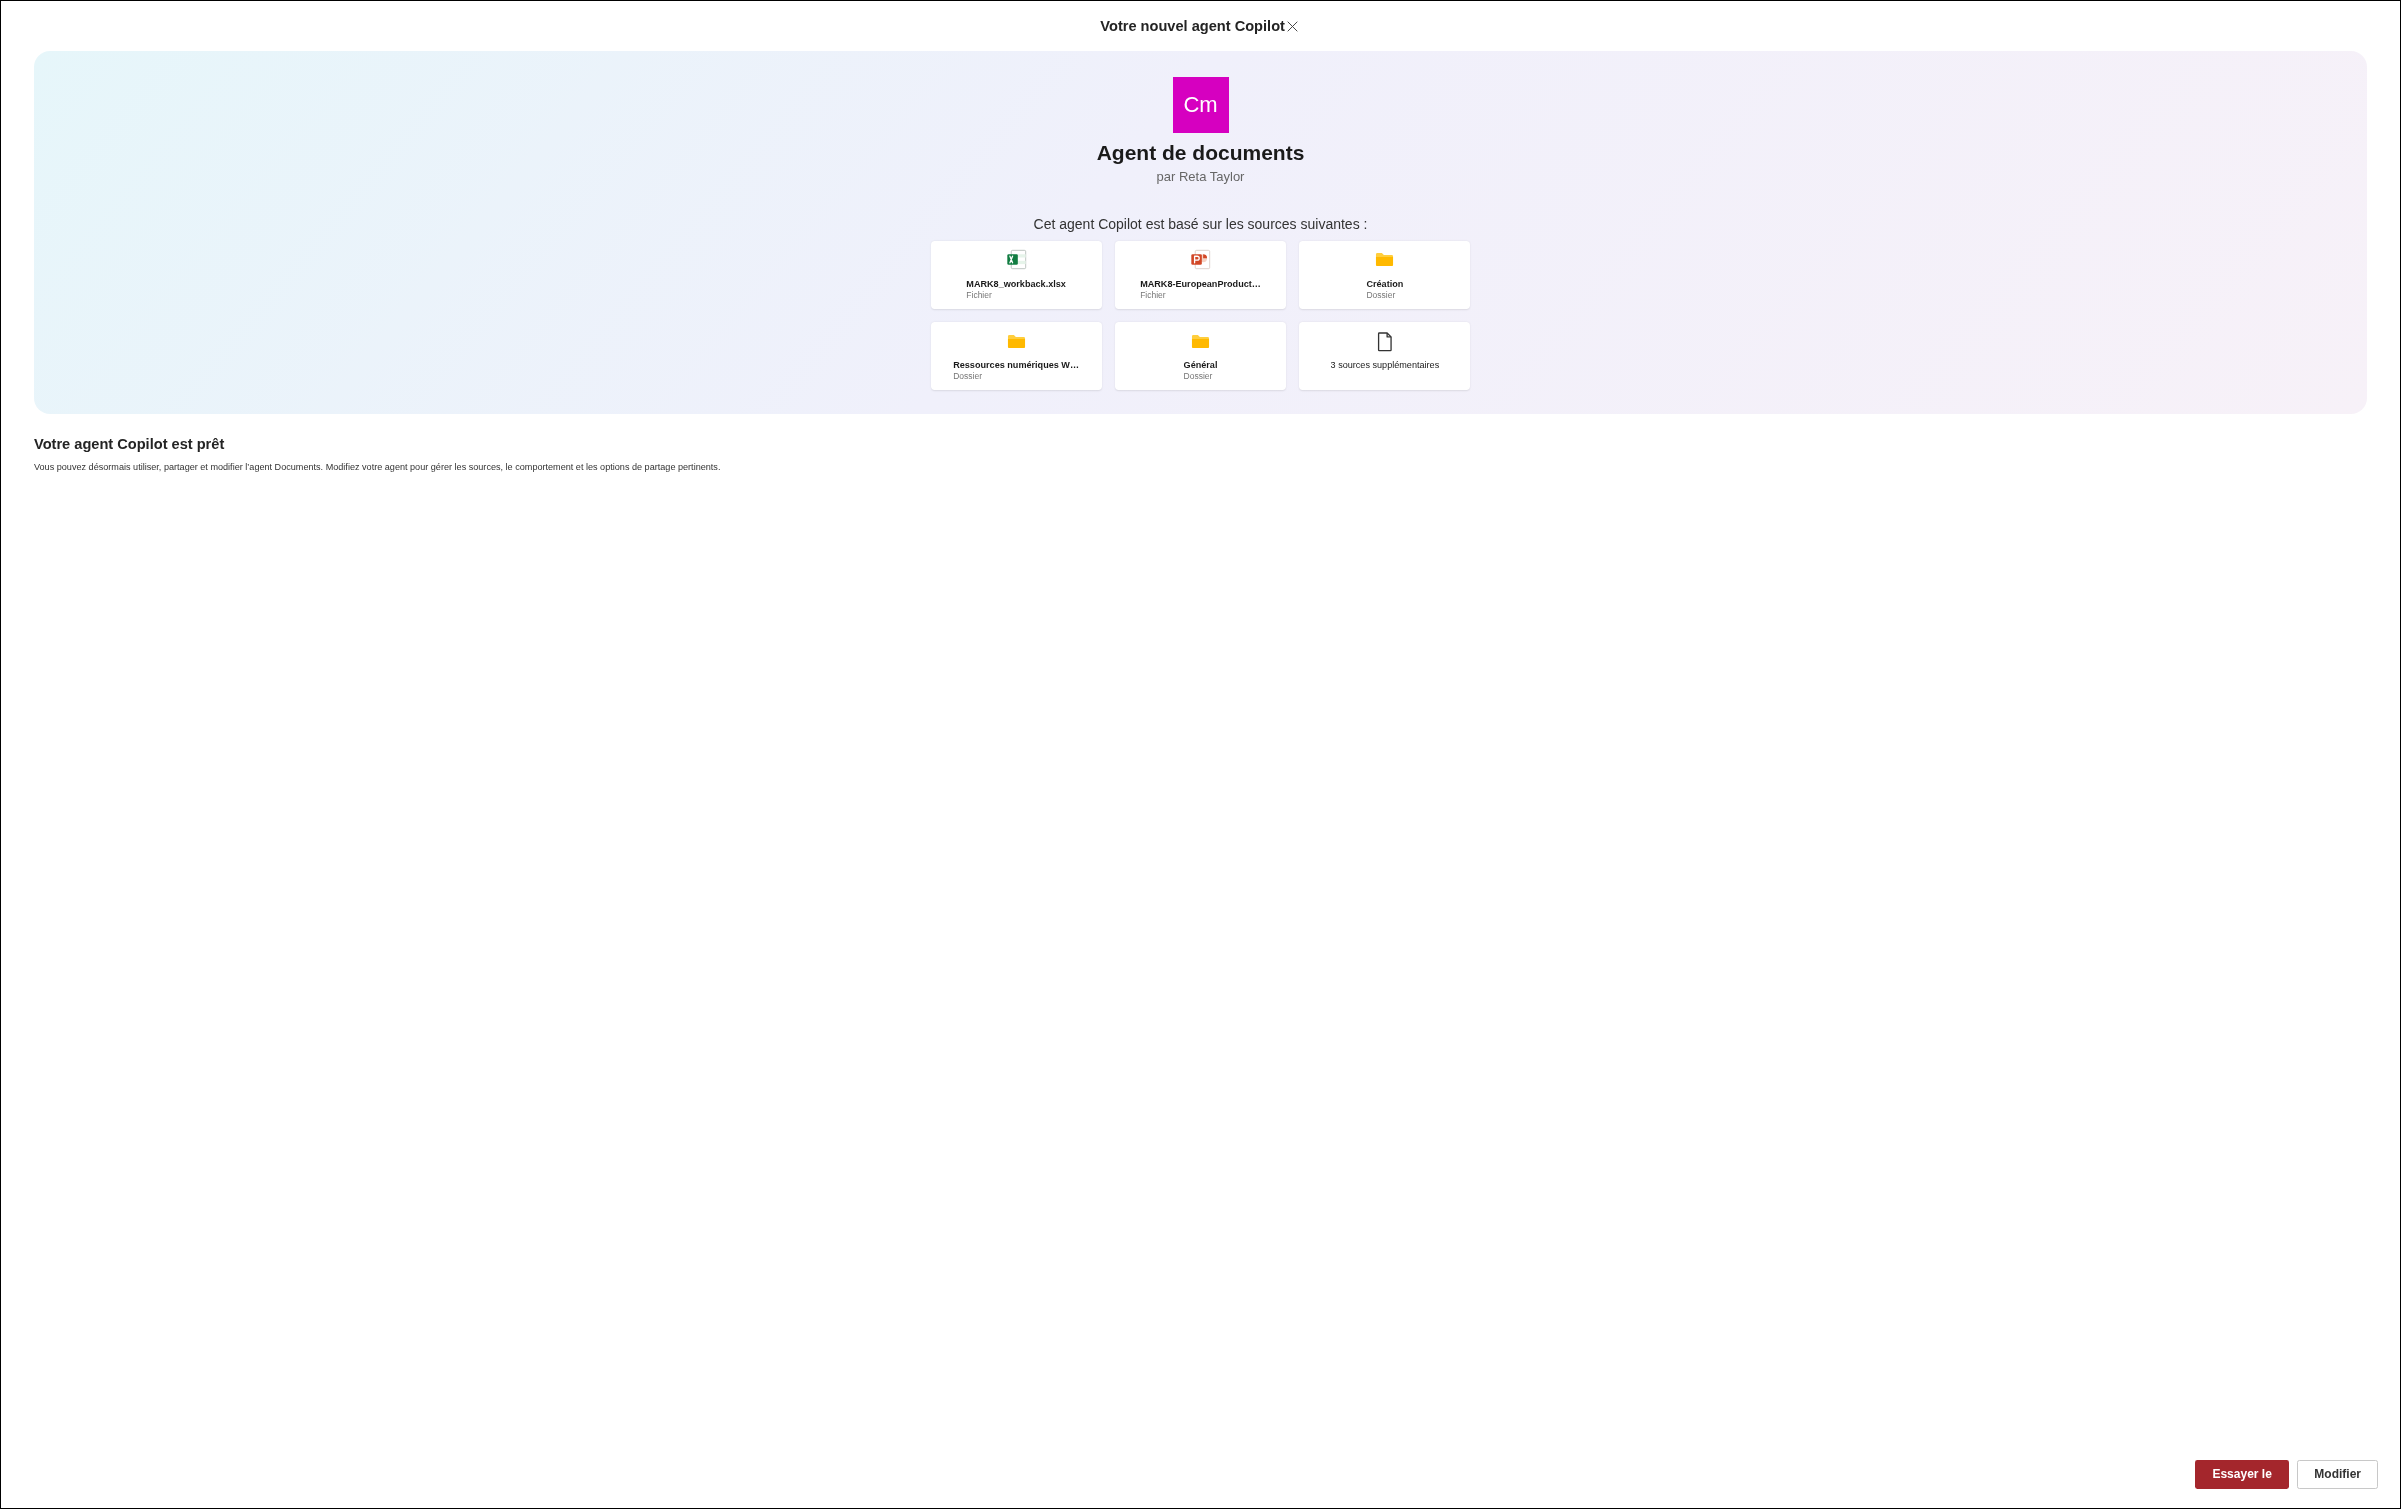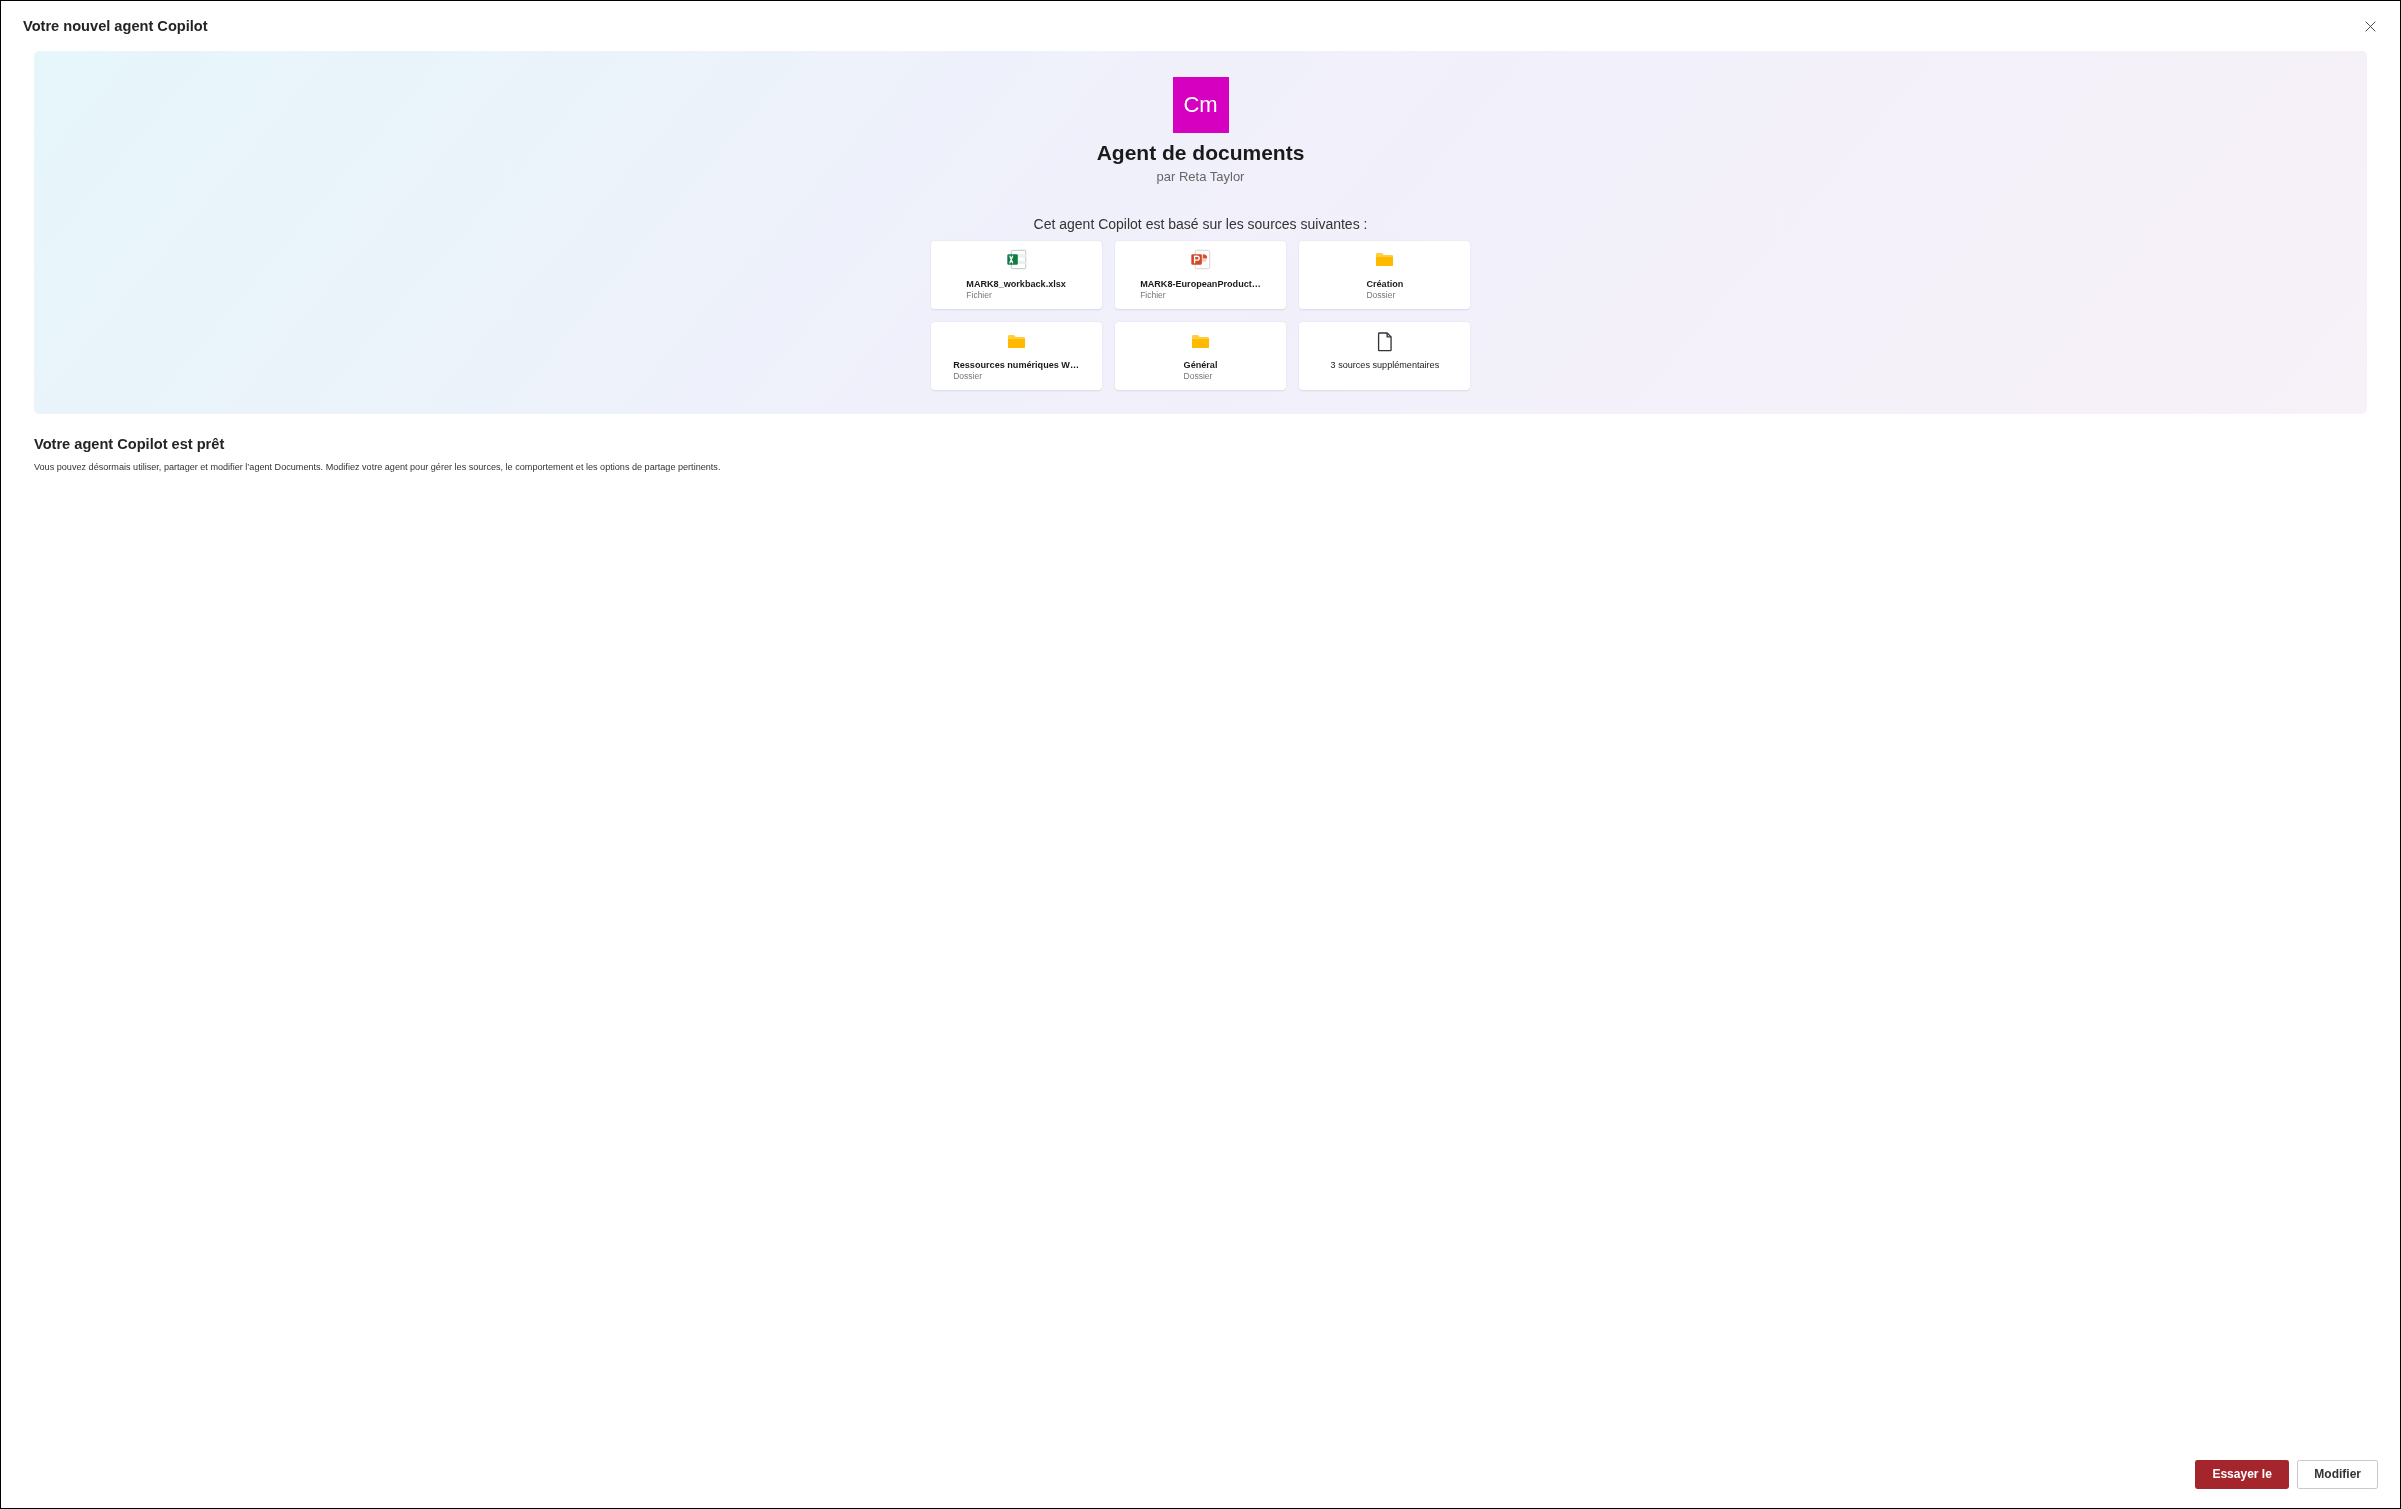--- a/index.html
+++ b/index.html
@@ -13,41 +13,41 @@
     width: 100%;
     min-height: 100%;
     border: 1.2px solid #000;
     position: relative;
     padding: 17px 22px 19.5px 22px;
     display: flex;
     flex-direction: column;
   }
   .header-row {
     display: flex;
-    justify-content: space-between;
+    justify-content: center;
     align-items: flex-start;
     margin-bottom: 13.4px;
   }
   .header-title {
     font-size: 14.6px;
     font-weight: 600;
     color: #242424;
   }
   .close-btn {
     background: none;
     border: none;
     cursor: pointer;
     padding: 2.4px;
     color: #424242;
   }
   .close-btn svg { width: 11px; height: 11px; }
 
   .hero {
     background: linear-gradient(130deg, #e6f6fa 0%, #f0f0fb 45%, #f7f1f8 100%);
-    border-radius: 5px;
+    border-radius: 16px;
     padding: 25.6px 18.3px 24.4px 18.3px;
     display: flex;
     flex-direction: column;
     align-items: center;
     margin: 0 11px 22px 11px;
   }
   .agent-tile {
     width: 56px;
     height: 56px;
     background: #d600c0;

